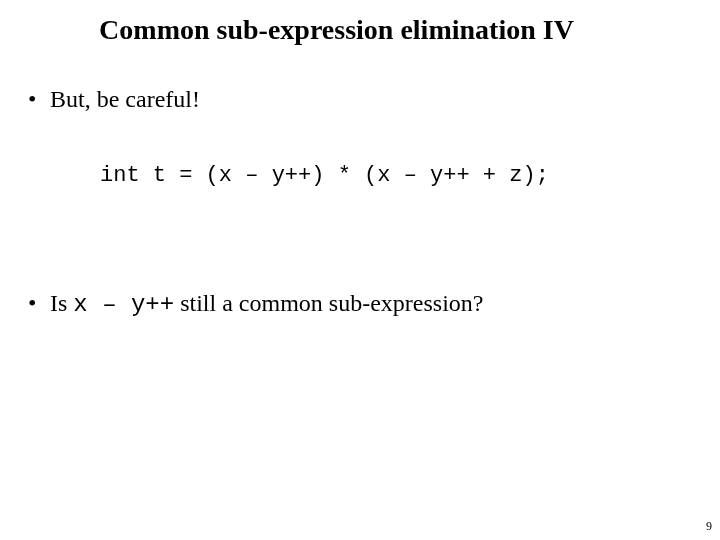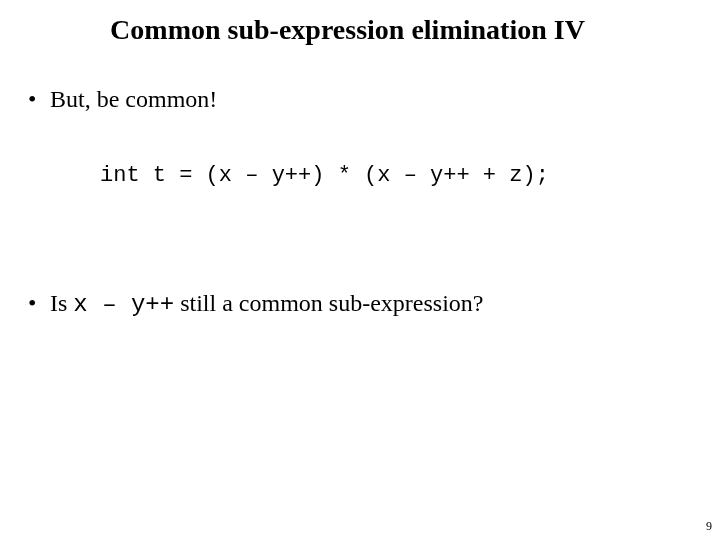--- a/index.html
+++ b/index.html
@@ -15,21 +15,21 @@
   }
   .slide {
     width: 720px;
     height: 540px;
     position: relative;
     box-sizing: border-box;
   }
   .title {
     position: absolute;
     top: 14px;
-    left: 14px;
+    left: 3px;
     width: 667px;
     text-align: center;
     font-size: 28px;
     font-weight: bold;
   }
   .bullet-row {
     position: absolute;
     left: 28px;
     display: flex;
     align-items: baseline;
@@ -60,21 +60,21 @@
 </style>
 </head>
 <body>
 
 <div class="slide">
 
   <div class="title">Common sub-expression elimination IV</div>
 
   <div class="bullet-row" style="top:86px;">
     <span class="bullet-dot">•</span>
-    <span>But, be common!</span>
+    <span>But, be careful!</span>
   </div>
 
   <div class="code-line" style="top:163px;">int t = (x – y++) * (x – y++ + z);</div>
 
   <div class="bullet-row" style="top:290px;">
     <span class="bullet-dot">•</span>
     <span>
       <span>Is </span><span class="inline-code">x – y++</span><span> still a common sub-expression?</span>
     </span>
   </div>

